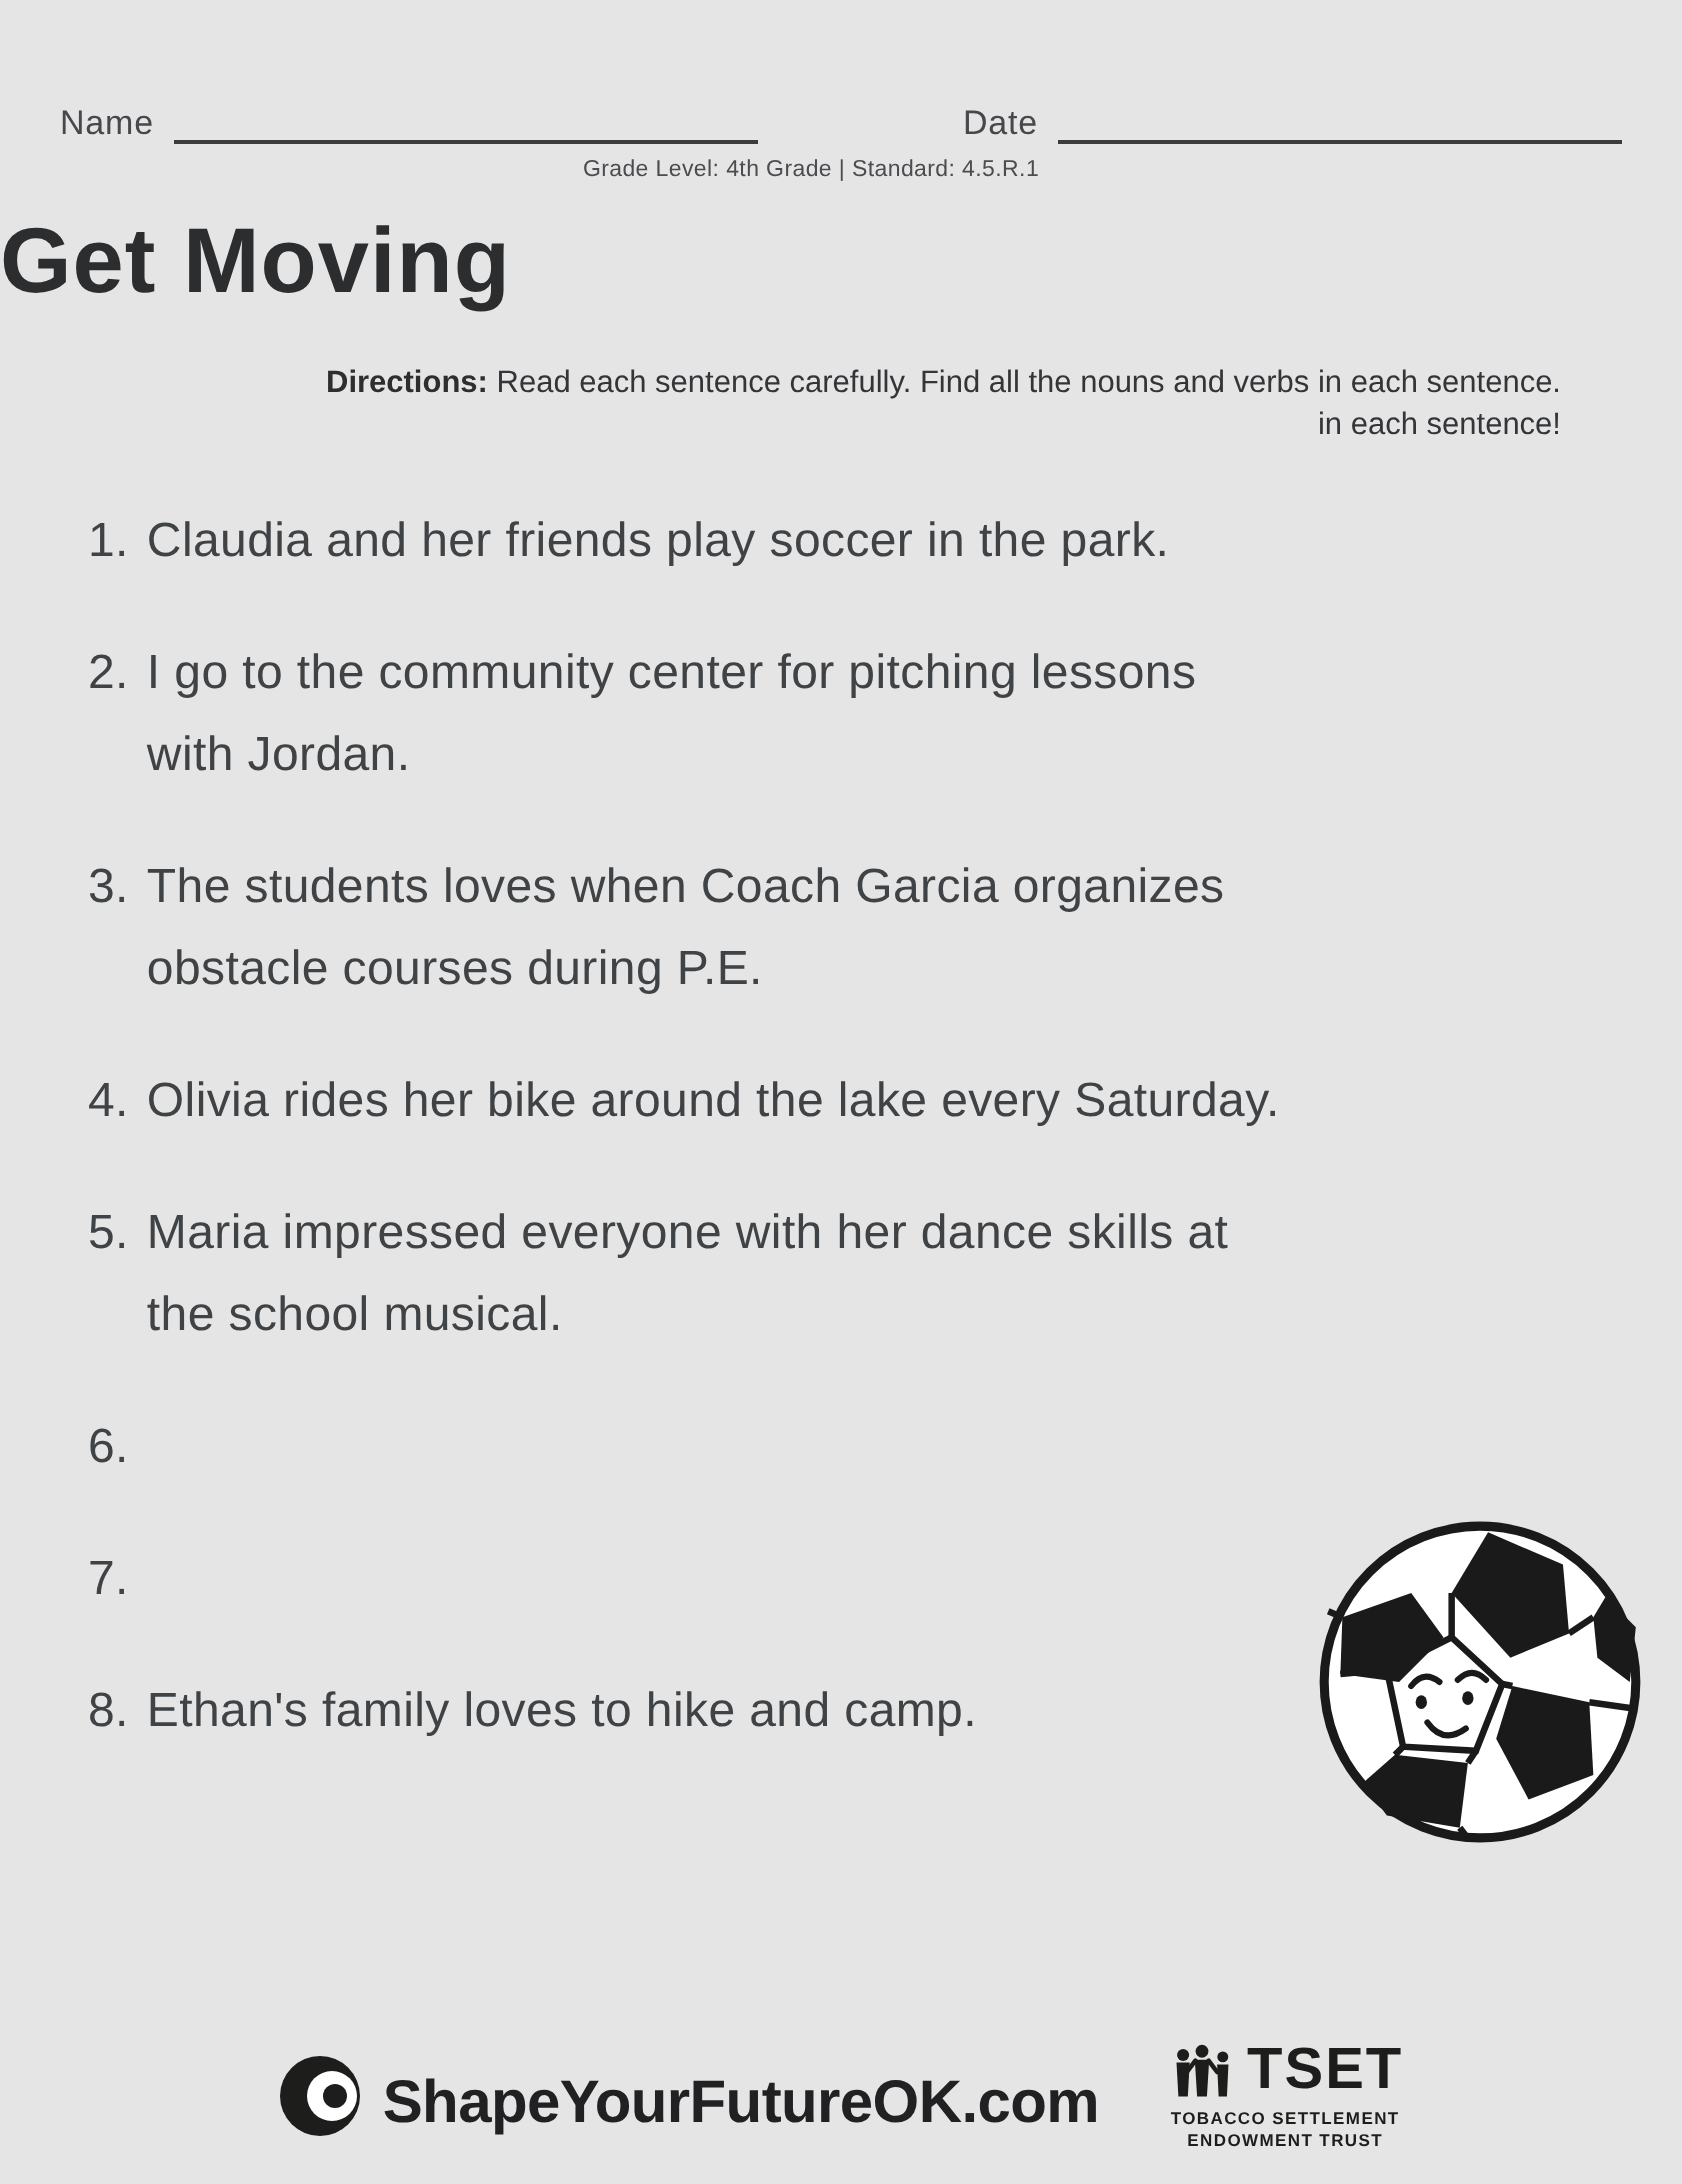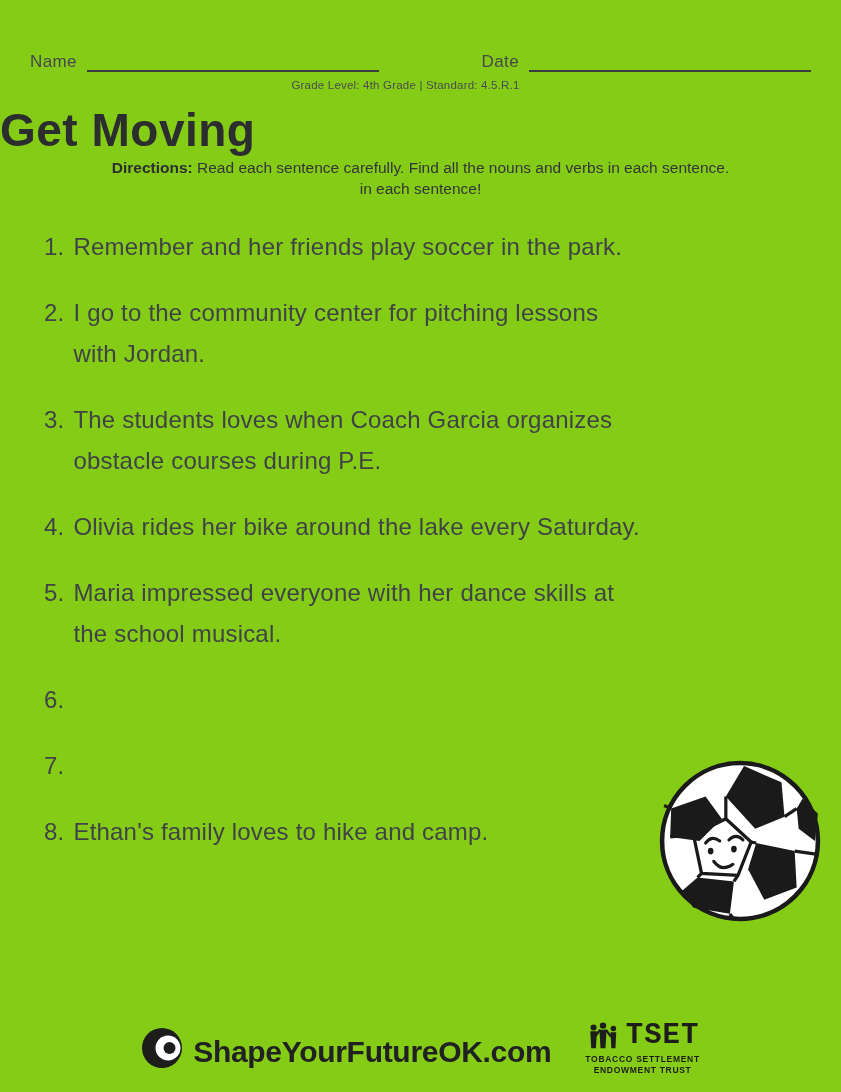--- a/index.html
+++ b/index.html
@@ -4,21 +4,21 @@
 <style>
   * { margin: 0; padding: 0; box-sizing: border-box; }
   html, body { background: #ffffff; }
   body { font-family: "Liberation Sans", sans-serif; }
 
   .page {
     position: relative;
     width: 841px;
     height: 1092px;
     margin: 0 auto;
-    background: #84cc16;
+    background: #e5e5e5;
     overflow: hidden;
     color: #3e4043;
   }
 
   
   .header-row {
     display: flex;
     justify-content: space-between;
     padding: 52px 30px 0 30px;
   }
@@ -47,23 +47,23 @@
   
   .title {
     margin-top: 12px;
     text-align: left;
     font-size: 46px;
     font-weight: bold;
     color: #2b2d2f;
     letter-spacing: 0.5px;
   }
   .directions {
-    margin: 0 auto 0 auto;
+    margin: 24px auto 0 auto;
     width: 720px;
-    text-align: center;
+    text-align: right;
     font-size: 15.5px;
     line-height: 21px;
     color: #333538;
   }
   .directions .bold { font-weight: bold; color: #2c2e30; }
   .underlined { text-decoration: underline; text-underline-offset: 3px; }
   .circled {
     display: inline-block;
     border: 1.6px solid #47494c;
     border-radius: 50%;
@@ -115,21 +115,20 @@
     color: #212123;
     letter-spacing: -0.3px;
   }
   .tset-group { text-align: center; }
   .tset-top { display: flex; align-items: center; justify-content: center; gap: 6px; }
   .tset-acronym {
     font-size: 29px;
     font-weight: bold;
     color: #1d1d1b;
     letter-spacing: 1px;
-    font-family: Liberation Mono, monospace;
   }
   .tset-caption {
     margin-top: 2px;
     font-size: 8.5px;
     font-weight: bold;
     color: #1d1d1b;
     letter-spacing: 0.7px;
     line-height: 11px;
   }
 </style>
@@ -154,21 +153,21 @@
   <h1 class="title">Get Moving</h1>
 
   <div class="directions">
     <div><span class="bold">Directions:</span><span> Read each sentence carefully. Find all the nouns and verbs in each sentence.</span></div>
     <div>in each sentence!</div>
   </div>
 
   <ol class="sentences">
     <li class="sentence">
         <span class="sentence-num">1.</span>
-        <span class="sentence-text">Remember and her friends play soccer in the park.</span>
+        <span class="sentence-text">Claudia and her friends play soccer in the park.</span>
       </li>
     <li class="sentence">
         <span class="sentence-num">2.</span>
         <span class="sentence-text">I go to the community center for pitching lessons
 with Jordan.</span>
       </li>
     <li class="sentence">
         <span class="sentence-num">3.</span>
         <span class="sentence-text">The students loves when Coach Garcia organizes
 obstacle courses during P.E.</span>

